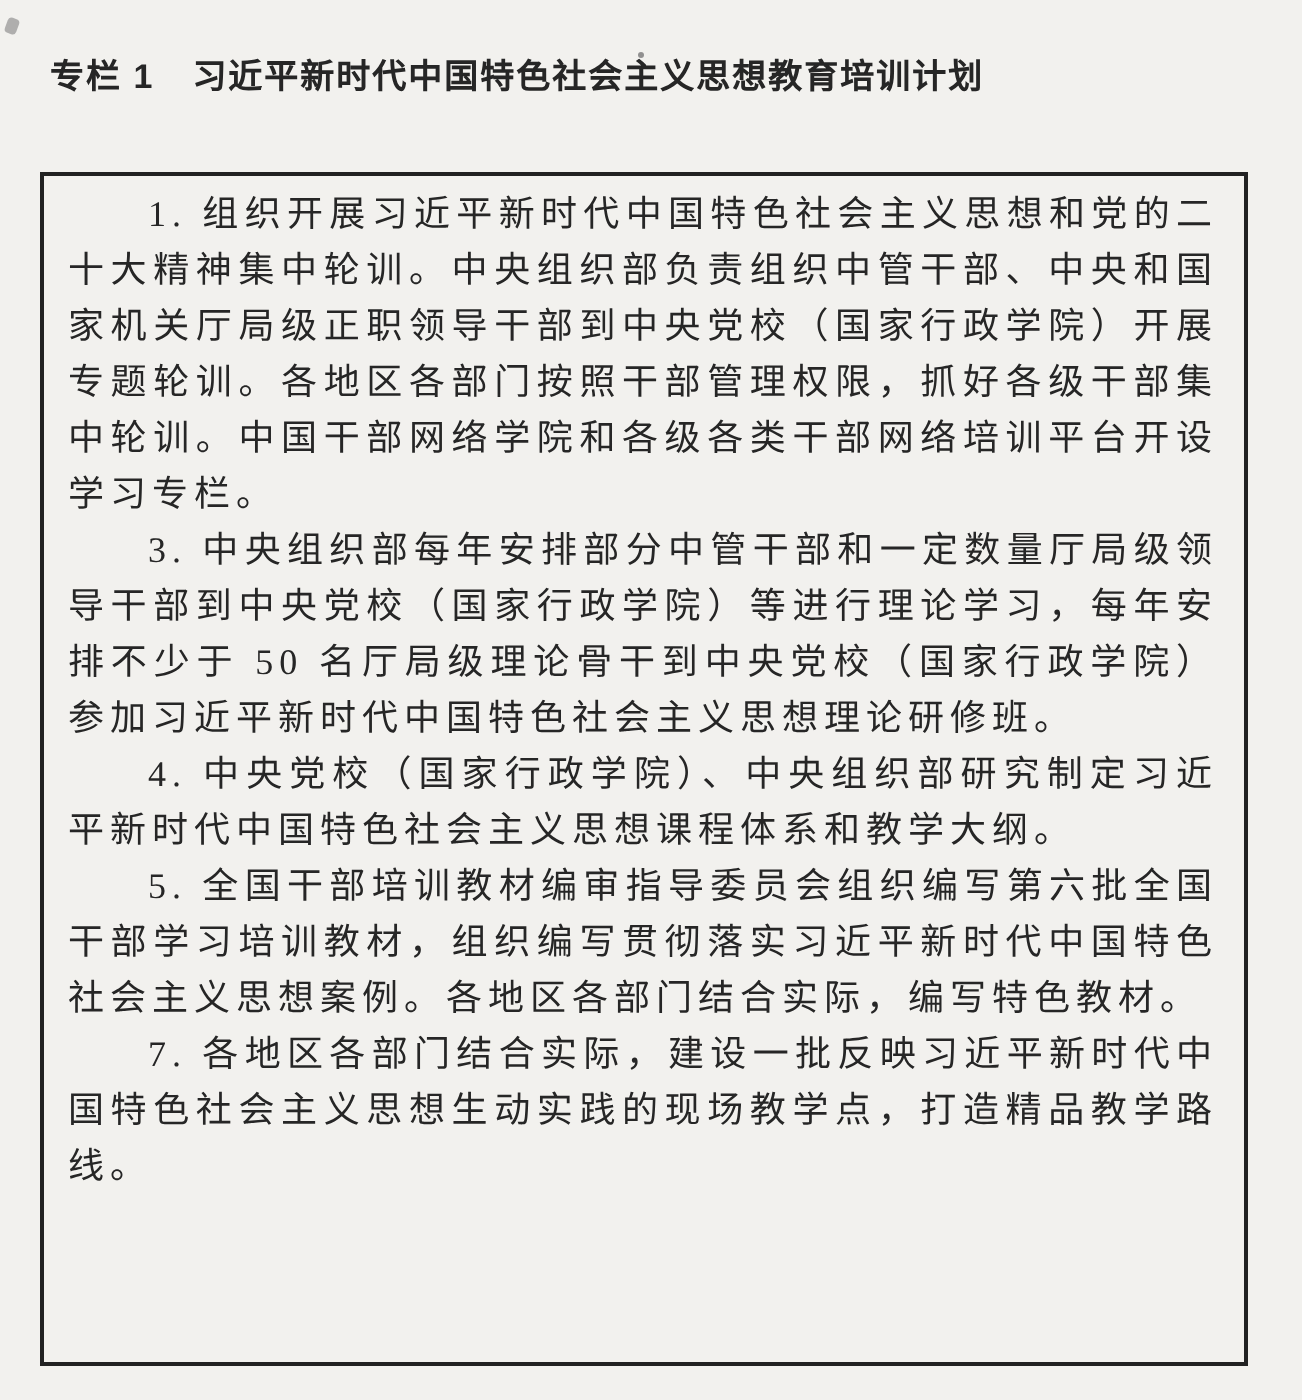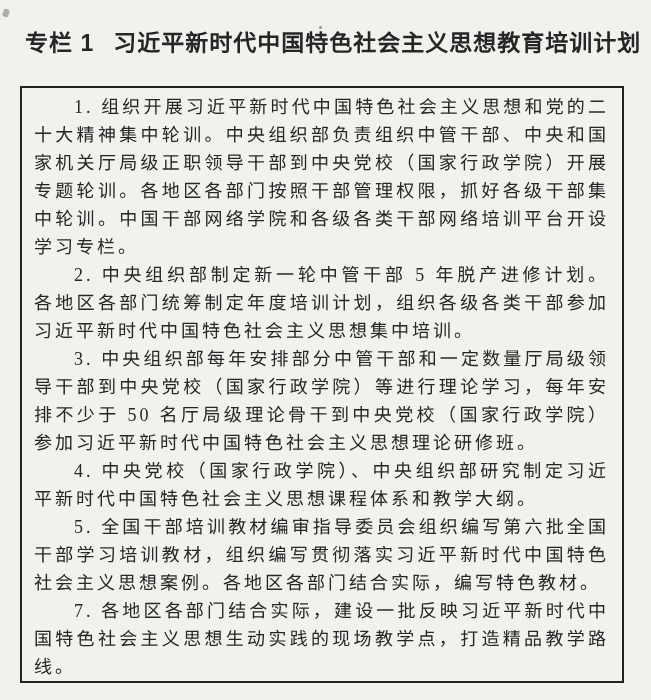--- a/index.html
+++ b/index.html
@@ -5,21 +5,21 @@
   html,body{margin:0;padding:0;}
   body{
     width:651px;height:700px;position:relative;overflow:hidden;
     background:var(--bg,#f2f1ee);
     color:var(--ink,#262626);
     font-family:"Liberation Serif",serif;
   }
   .title-row{
     position:absolute;left:25px;top:24px;white-space:nowrap;
     font-family:"Liberation Sans",sans-serif;
-    font-weight:bold;font-size:23px;letter-spacing:1px;
+    font-weight:bold;font-size:17px;letter-spacing:1px;
     color:var(--ink,#1d1d1d);
   }
   .title-label{margin-right:19px;}
   .panel{
     position:absolute;left:20px;top:86px;width:604px;height:597px;
     box-sizing:border-box;border:2px solid var(--border,#222);
     padding:5px 13px 0 12px;
     background:transparent;
   }
   .panel p{
@@ -44,18 +44,17 @@
 
 <div class="speck-a"></div>
 <div class="speck-b"></div>
 
 <div class="title-row">
   <span class="title-label">专栏 1</span><span>习近平新时代中国特色社会主义思想教育培训计划</span>
 </div>
 
 <div class="panel">
   <p>1. 组织开展习近平新时代中国特色社会主义思想和党的二十大精神集中轮训。中央组织部负责组织中管干部、中央和国家机关厅局级正职领导干部到中央党校（国家行政学院）开展专题轮训。各地区各部门按照干部管理权限，抓好各级干部集中轮训。中国干部网络学院和各级各类干部网络培训平台开设学习专栏。</p>
-  <p>2. 中央组织部制定新一轮中管干部 5 年脱产进修计划。各地区各部门统筹制定年度培训计划，组织各级各类干部参加习近平新时代中国特色社会主义思想集中培训。</p>
   <p>3. 中央组织部每年安排部分中管干部和一定数量厅局级领导干部到中央党校（国家行政学院）等进行理论学习，每年安排不少于 50 名厅局级理论骨干到中央党校（国家行政学院）参加习近平新时代中国特色社会主义思想理论研修班。</p>
   <p>4. 中央党校（国家行政学院）、中央组织部研究制定习近平新时代中国特色社会主义思想课程体系和教学大纲。</p>
   <p>5. 全国干部培训教材编审指导委员会组织编写第六批全国干部学习培训教材，组织编写贯彻落实习近平新时代中国特色社会主义思想案例。各地区各部门结合实际，编写特色教材。</p>
   <p>7. 各地区各部门结合实际，建设一批反映习近平新时代中国特色社会主义思想生动实践的现场教学点，打造精品教学路线。</p>
 </div>
 
 </body></html>

